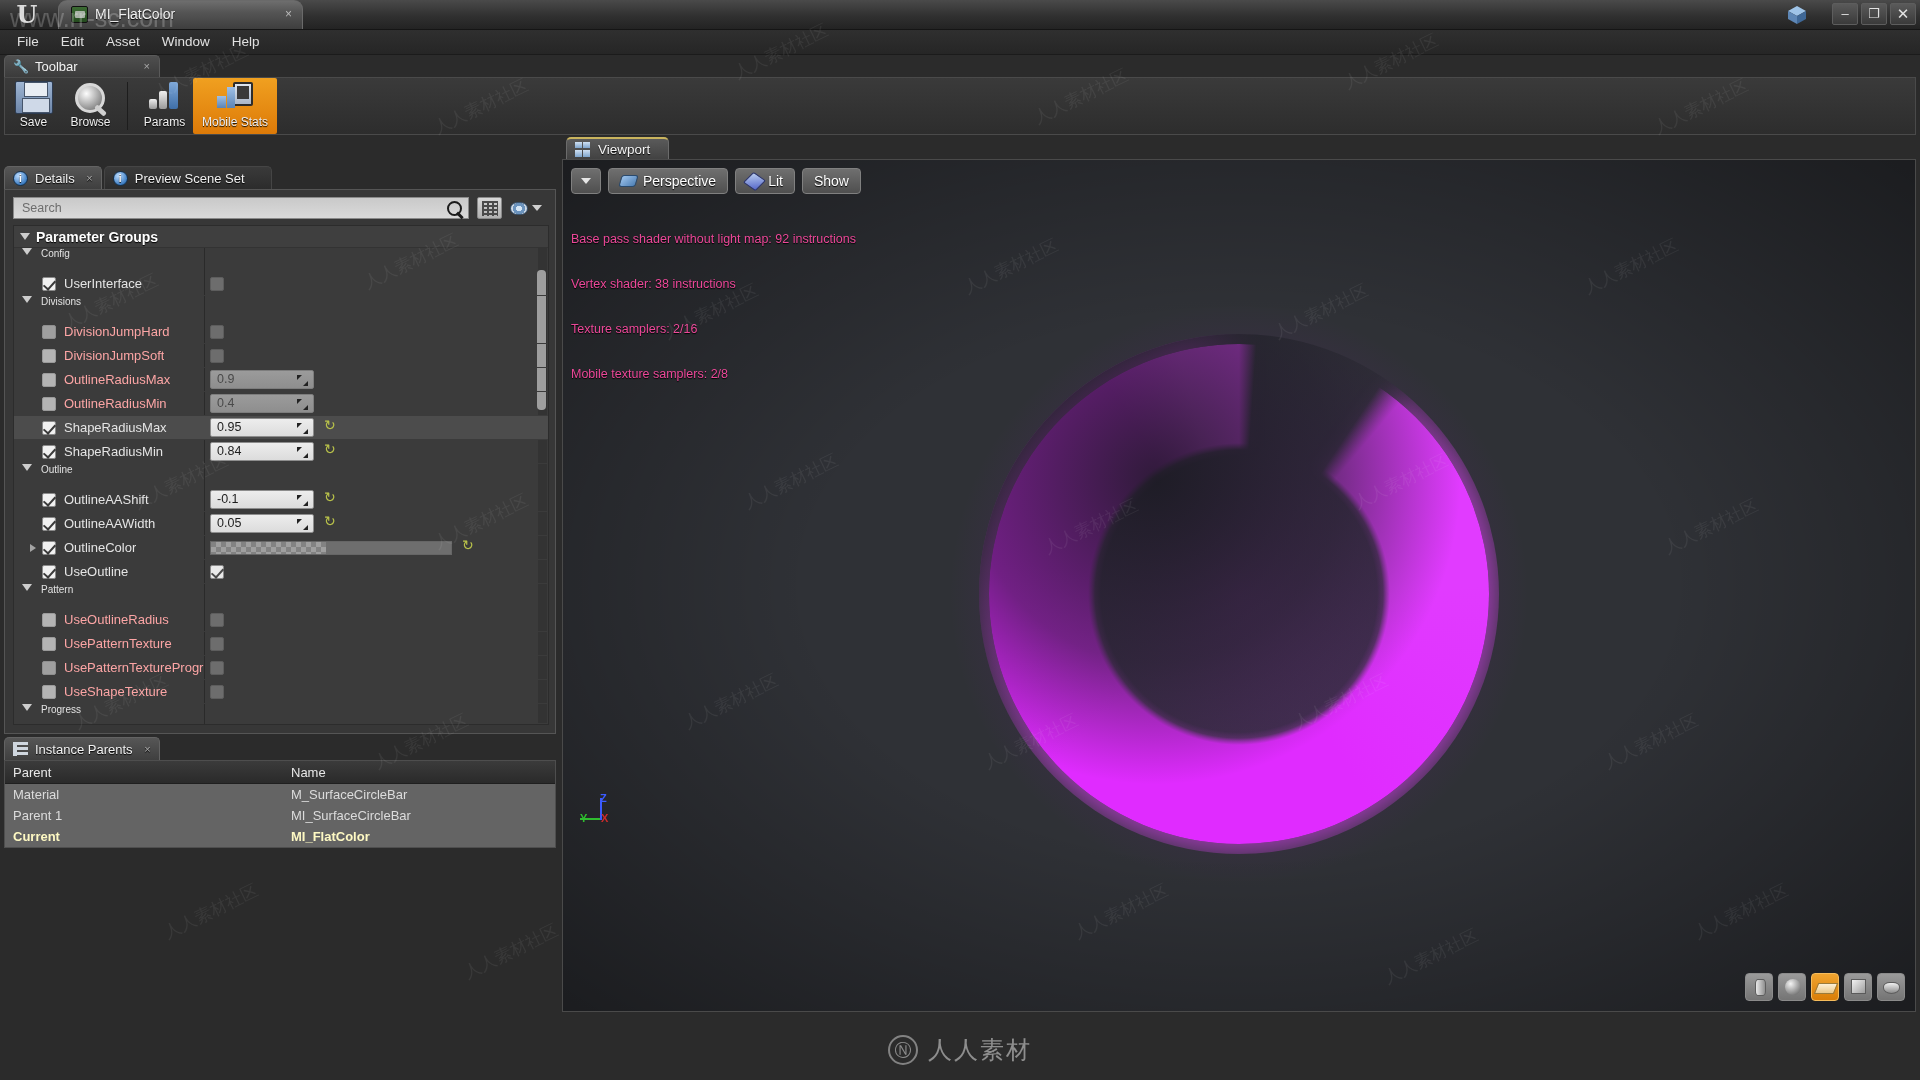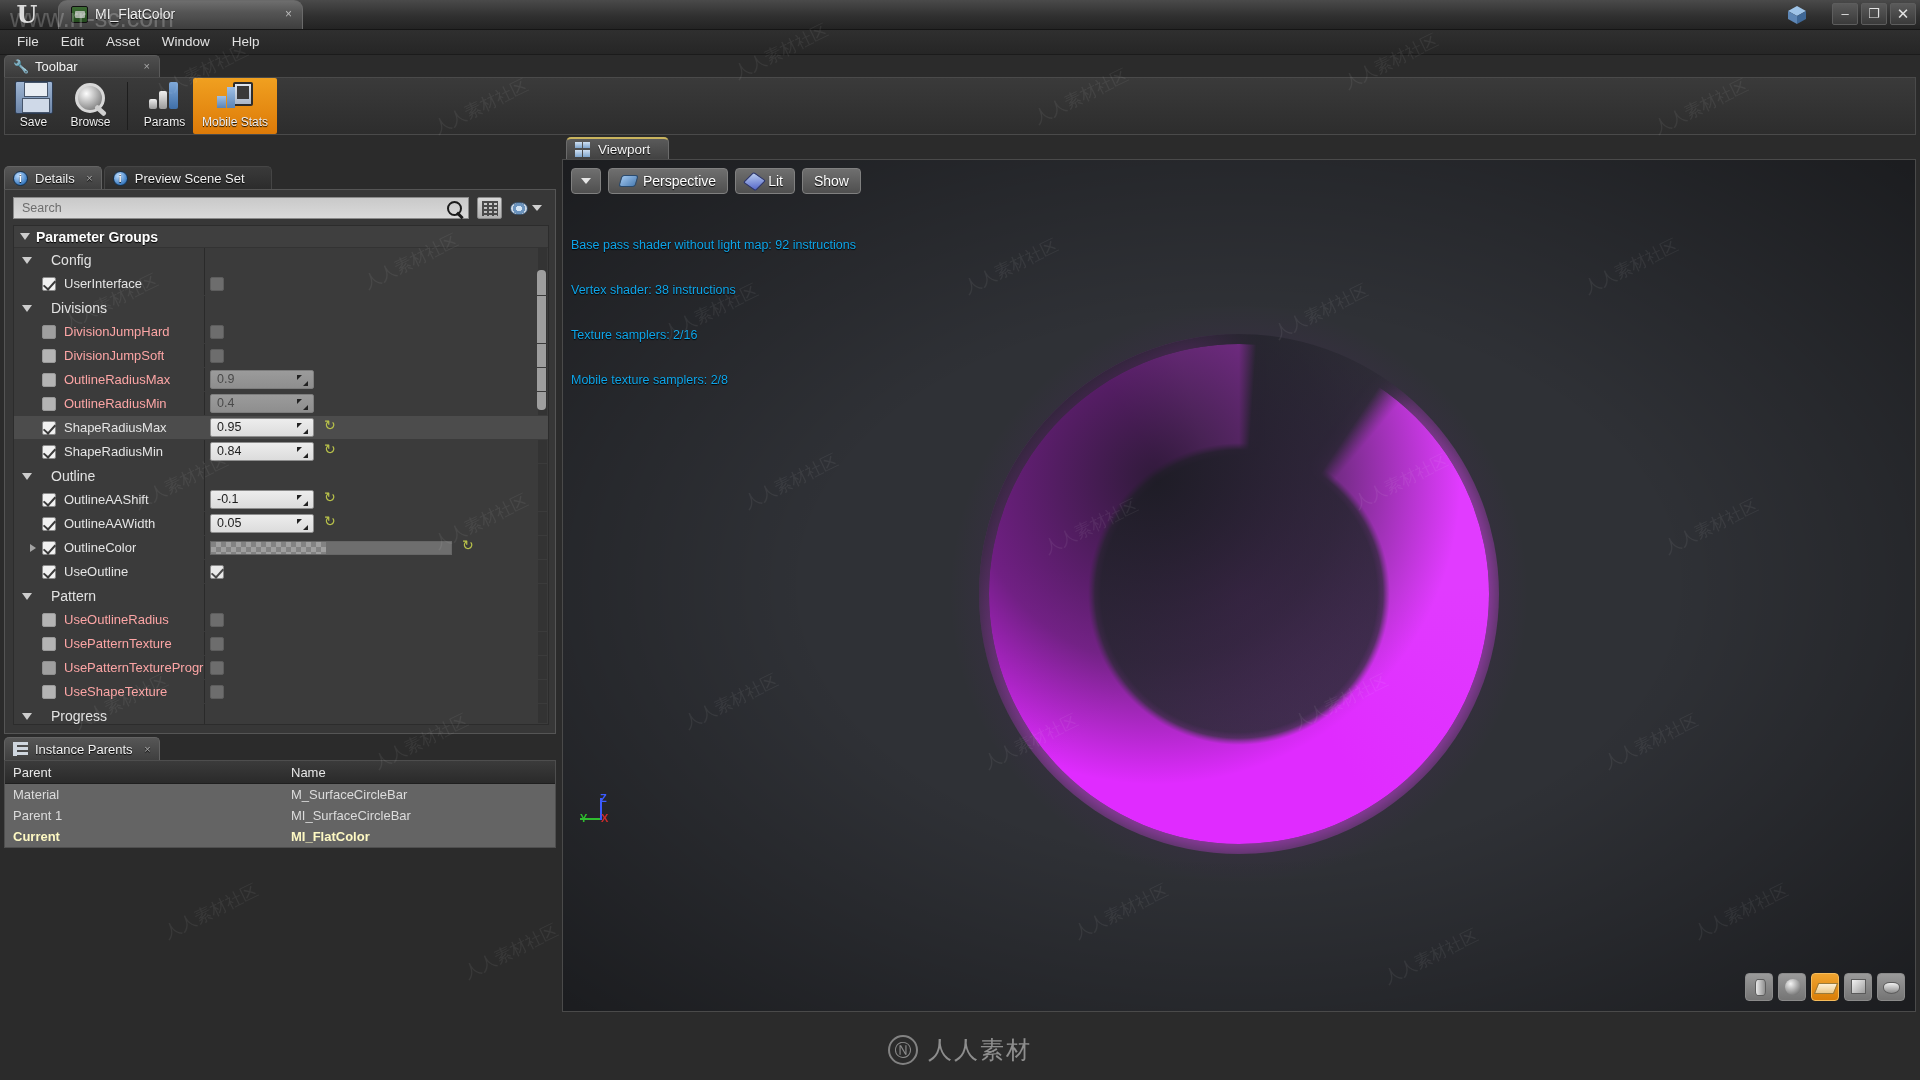--- a/index.html
+++ b/index.html
@@ -171,22 +171,22 @@
   .plist {
     position: absolute; left: 8px; top: 35px; width: 536px; height: 500px;
     background: #3b3b3b; border: 1px solid #2c2c2c; overflow: hidden;
   }
   .sec-head {
     height: 22px; background: #3f3f3f; color: #ffffff; font-size: 14px; font-weight: bold;
     display: flex; align-items: center; padding-left: 6px; gap: 6px; border-bottom:1px solid #333;
     text-shadow: 0 1px 1px #000;
   }
   .grp {
-    height: 24px; display: flex; align-items: center; gap: 19px; padding-left: 8px;
-    font-size: 14px; color: #e2e2e2;
+    height: 24px; display: flex; gap: 9px; padding-left: 8px;
+    font-size: 10px; color: #e2e2e2;
   }
   .tri {
     width: 0; height: 0; border-left: 5px solid transparent; border-right: 5px solid transparent;
     border-top: 7px solid #cdcdcd;
   }
 
   .prow {
     height: 24px; display: flex; align-items: center; position: relative;
     border-bottom: 1px solid #3b3b3b;
   }
@@ -307,22 +307,22 @@
   .persp-ic {
     width: 17px; height: 12px; background: linear-gradient(135deg,#9ec4ec,#4d7fb5);
     border: 1px solid #2a4a6d; border-radius: 3px; transform: skewX(-16deg);
   }
   .lit-ic {
     width: 15px; height: 15px;
     background: linear-gradient(to bottom right,#b9cdf0,#5566c9);
     border: 1px solid #2b3470; transform: rotate(45deg) skewY(-10deg); border-radius: 2px;
   }
   .stats {
-    position: absolute; left: 8px; top: 48px; font-size: 12.5px; line-height: 15px;
-    color: #0ea5e9; text-shadow: 0 1px 1px #000; white-space: pre;
+    position: absolute; left: 8px; top: 42px; font-size: 12.5px; line-height: 15px;
+    color: #ec4899; text-shadow: 0 1px 1px #000; white-space: pre;
   }
   .stats div { }
 
   
   .ring-wrap {
     position: absolute; left: 0; top: 0; width: 100%; height: 100%;
   }
   .ring-glowbg {
     position: absolute; left: 50%; top: 51%; width: 620px; height: 620px;
     transform: translate(-50%,-50%);

